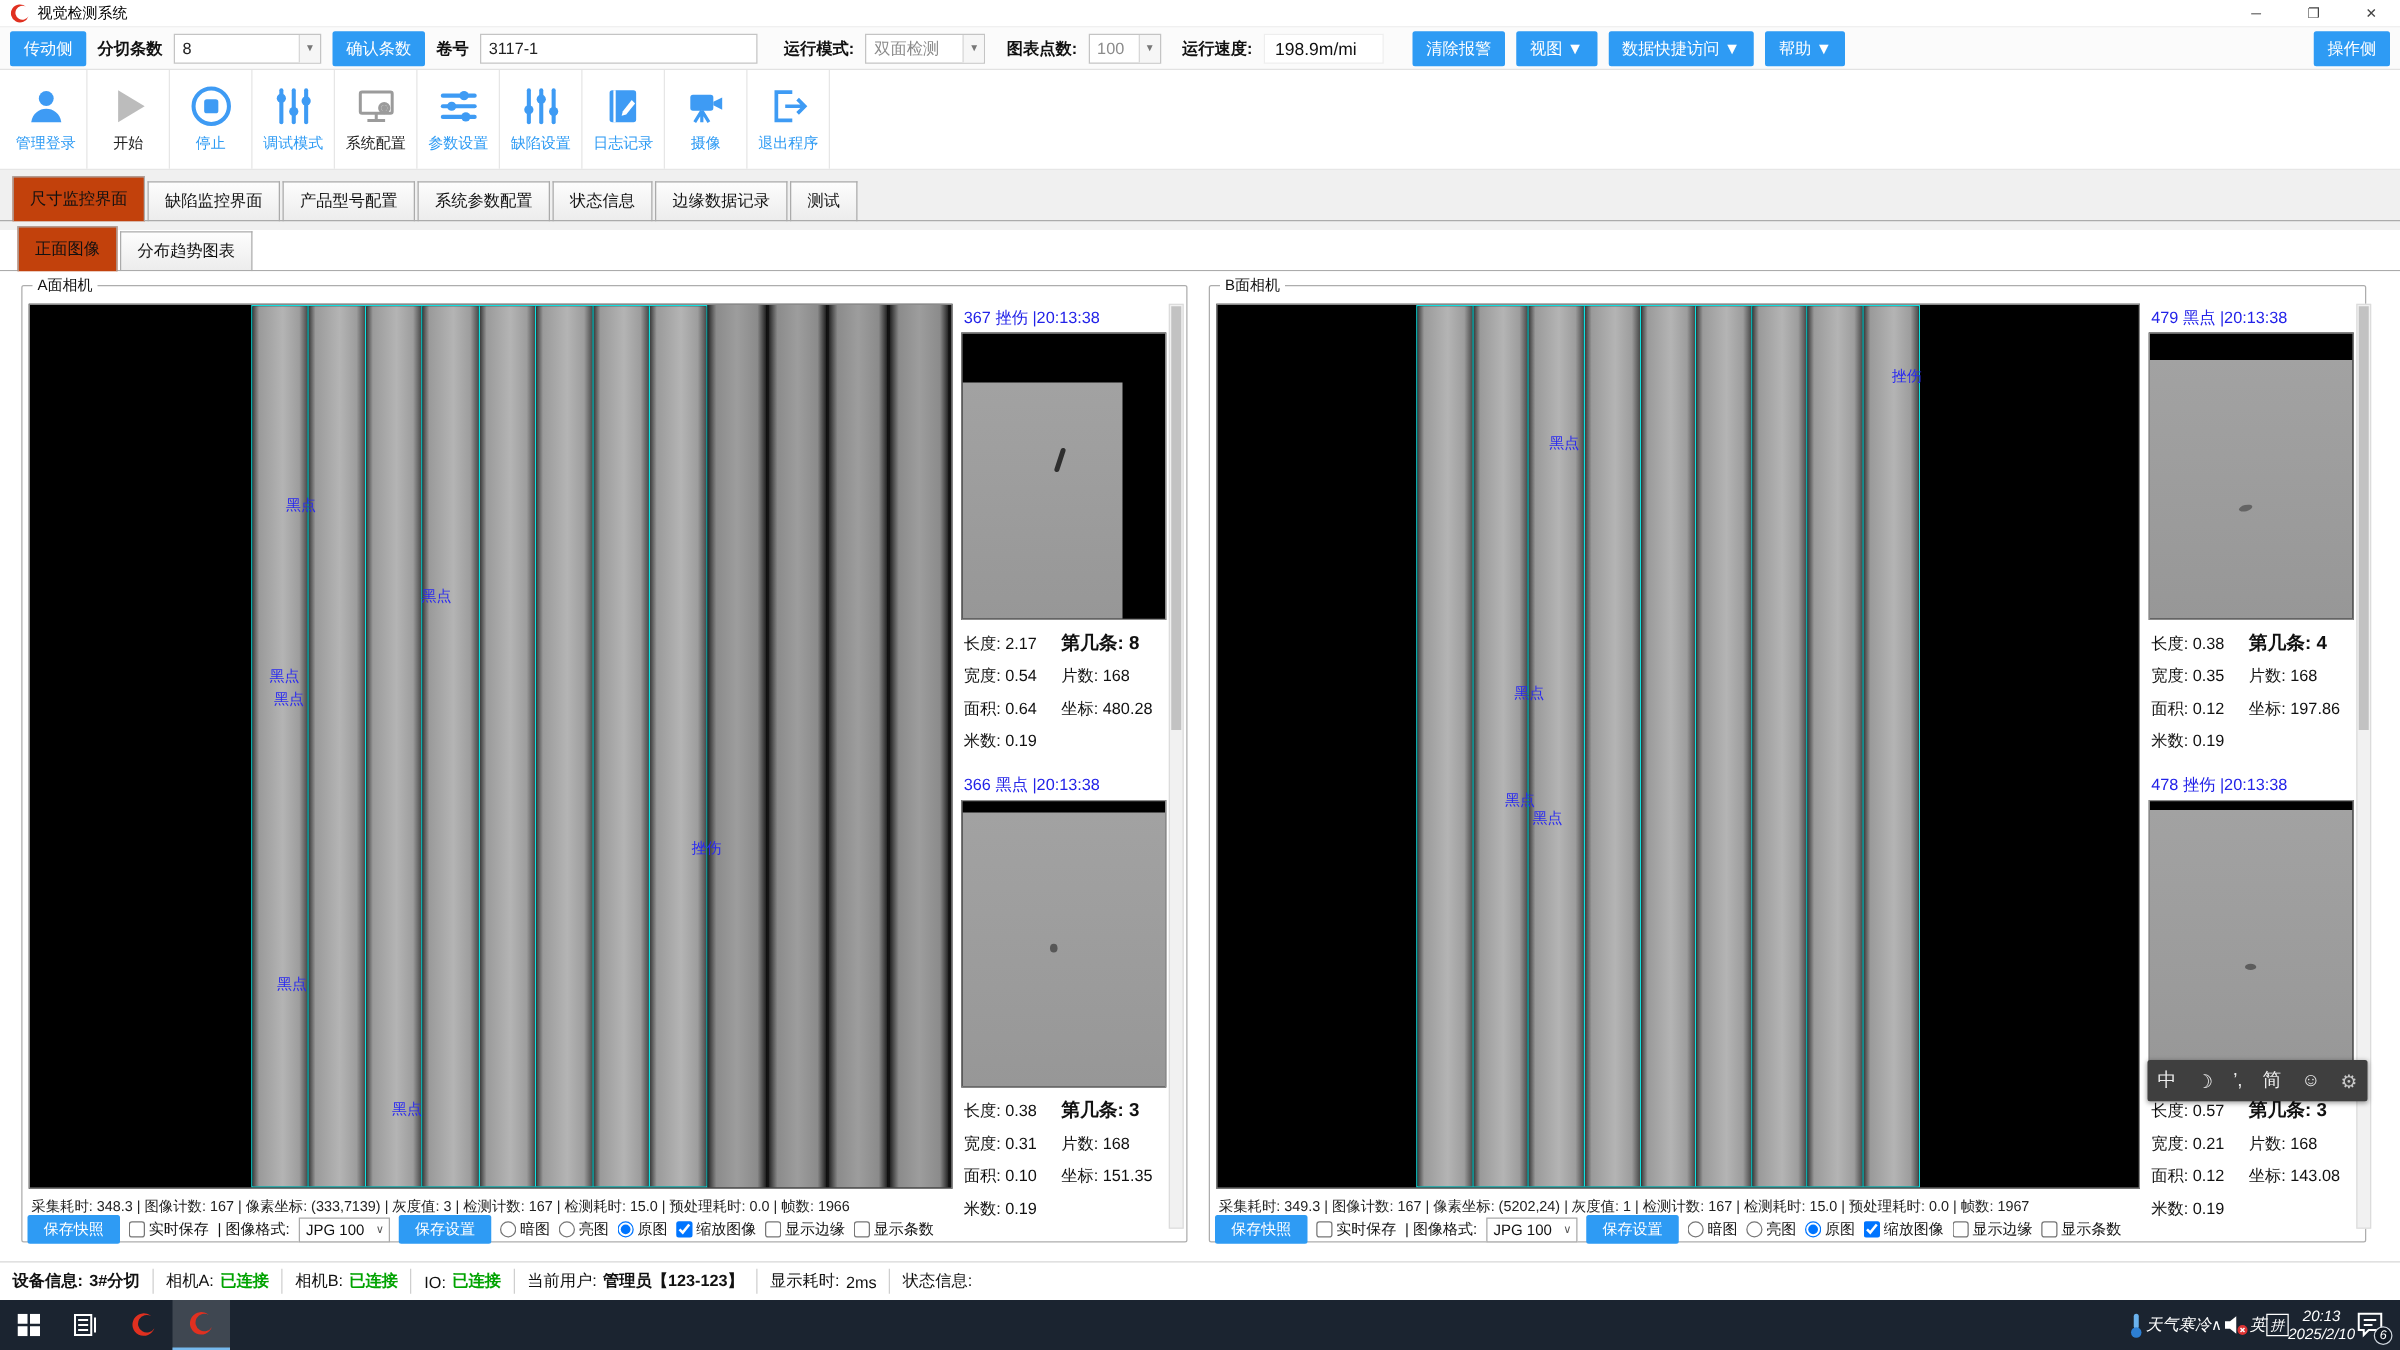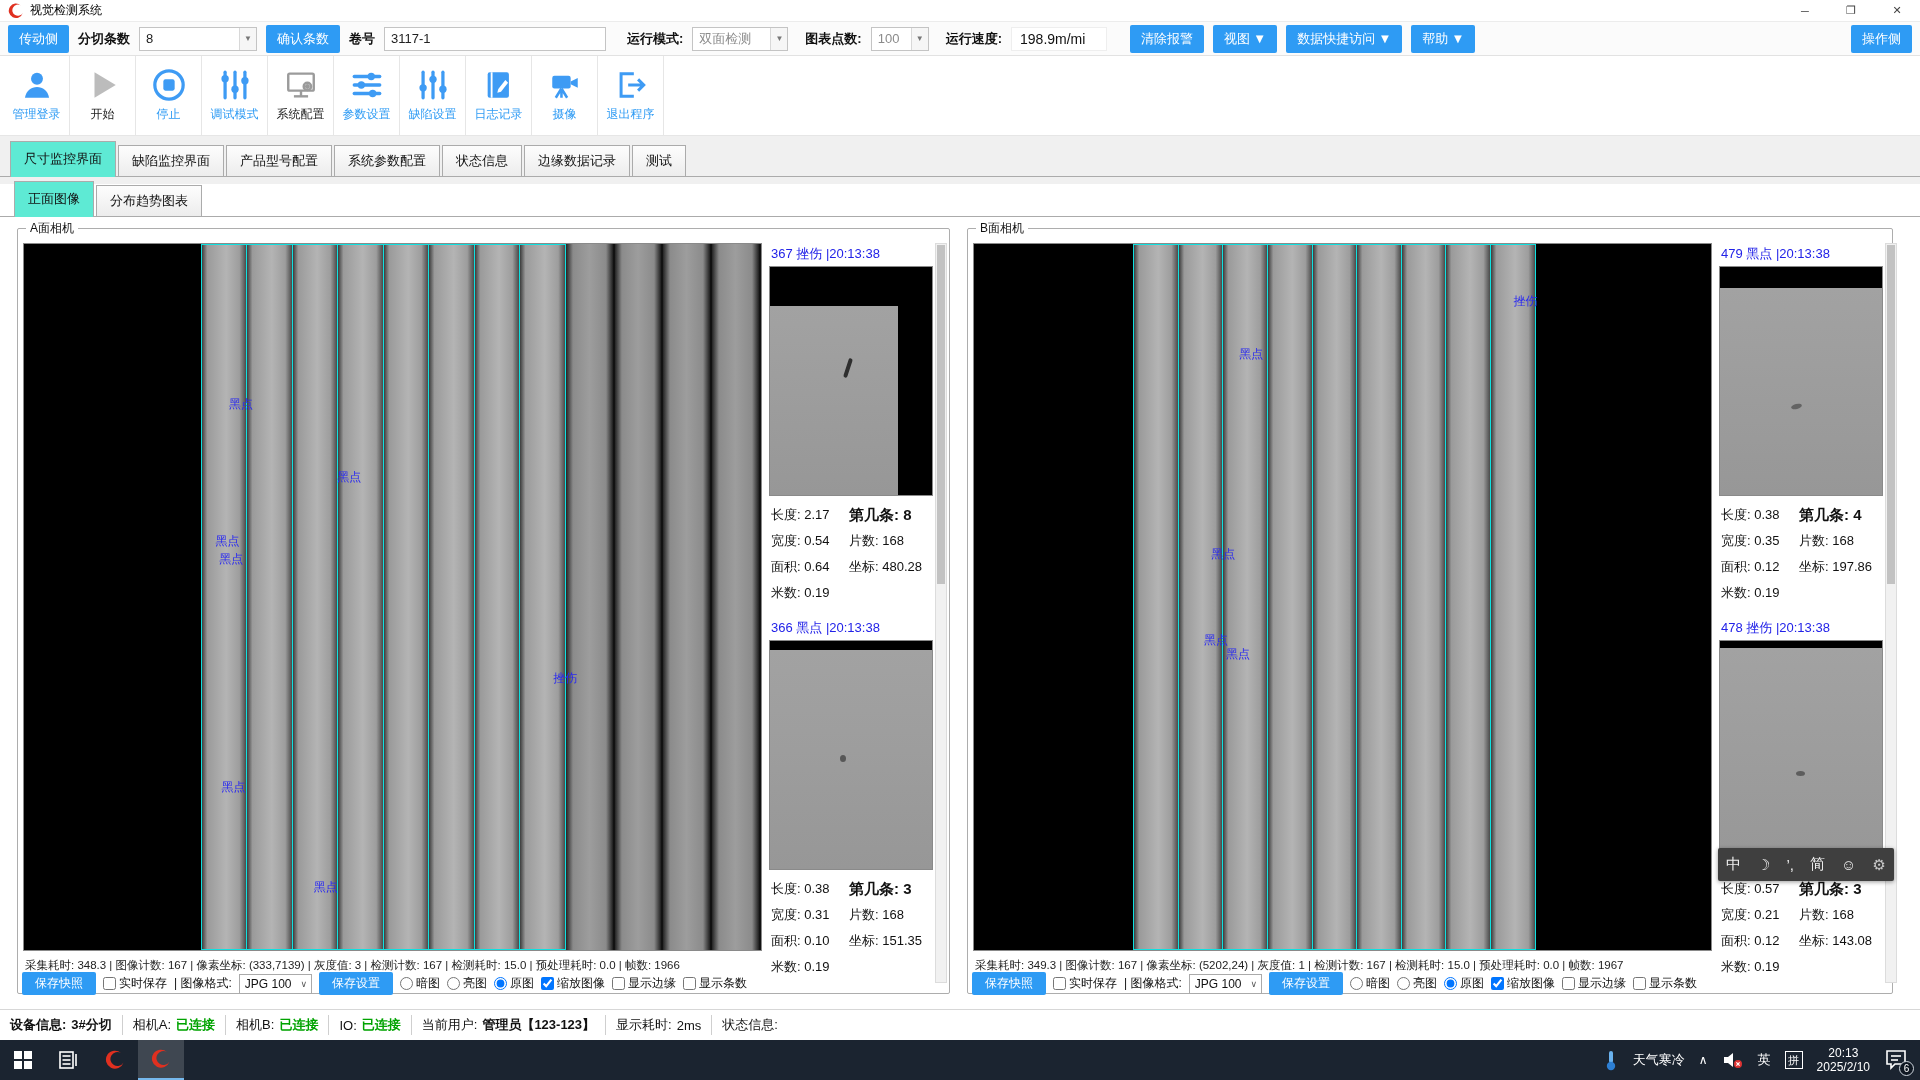--- a/index.html
+++ b/index.html
@@ -12,21 +12,21 @@
   .applogo{width:16px;height:16px;margin:0 6px 0 8px;flex:0 0 auto;}
   .apptitle{font-size:12px;color:#000000;}
   .wincontrols{margin-left:auto;display:flex;height:100%;}
   .winbtn{width:46px;height:100%;display:flex;align-items:center;justify-content:center;
     font-size:11px;color:#444;cursor:default;}
 
   
   .toolbar1{position:absolute;left:0;top:22px;width:1920px;height:34px;background:#fbfbfb;
     border-bottom:1px solid #e2e2e2;display:flex;align-items:center;gap:9px;padding:0 8px;}
   .bluebtn{background:#2e9bf4;color:#fff;border:none;border-radius:2px;font-size:13px;
-    padding:5px 11px;font-family:Liberation Serif, serif;cursor:pointer;white-space:nowrap;}
+    padding:5px 11px;font-family:Liberation Sans, sans-serif;cursor:pointer;white-space:nowrap;}
   .tblabel{font-size:13px;font-weight:bold;color:#111;white-space:nowrap;}
   .selectbox{display:inline-flex;align-items:center;background:#fff;border:1px solid #c4c4c4;
     height:24px;font-size:13px;color:#222;}
   .selectbox .val{padding:0 6px;}
   .selectbox .arrowbox{width:17px;height:100%;border-left:1px solid #d8d8d8;background:#f6f6f6;
     display:flex;align-items:center;justify-content:center;font-size:8px;color:#777;}
   .textinput{height:24px;border:1px solid #c4c4c4;background:#fff;font-size:13px;padding:0 6px;
     font-family:inherit;color:#222;}
   .readout{height:24px;background:#fff;border:1px solid #eee;font-size:14px;color:#111;
     display:flex;align-items:center;padding:0 8px;}
@@ -45,21 +45,21 @@
   .tool .tlabel.black{color:#222;}
 
   
   .maintabs{position:absolute;left:0;top:140px;width:1920px;height:37px;display:flex;
     align-items:flex-end;padding-left:10px;background:#f0f0f0;}
   .subtabs{position:absolute;left:0;top:184px;width:1920px;height:33px;display:flex;
     align-items:flex-end;padding-left:14px;background:#fff;}
   .tab{font-size:13px;color:#111;background:linear-gradient(#fdfdfd,#ececec);
     border:1px solid #ababab;border-bottom:none;padding:6px 13px 7px 13px;margin-right:2px;
     cursor:pointer;white-space:nowrap;}
-  .tab.active{background:#5eead4;padding-top:8px;padding-bottom:9px;position:relative;z-index:2;}
+  .tab.active{background:#c2410c;padding-top:8px;padding-bottom:9px;position:relative;z-index:2;}
   .tabsline{position:absolute;left:0;right:0;bottom:0;height:1px;background:#ababab;}
   .workspace{position:absolute;left:0;top:217px;width:1920px;height:792px;background:#fff;}
 
   
   .camgroup{position:absolute;top:11px;height:766px;border:1px solid #adadad;border-radius:2px;
     background:#fff;}
   .legend{position:absolute;top:-9px;left:8px;background:#fff;padding:0 4px;font-size:12px;color:#111;}
   .camimg{position:absolute;left:5px;top:14px;width:739px;height:708px;background:#000;
     border:1px solid #8a8a8a;overflow:hidden;}
   .strip-region{position:absolute;top:0;bottom:0;display:flex;border:1px solid #10e0e0;}
@@ -118,21 +118,21 @@
   .imebar{position:absolute;left:1718px;top:848px;width:176px;height:33px;background:#3f3f3f;
     border-radius:2px;display:flex;align-items:center;justify-content:space-around;
     color:#eee;font-size:15px;box-shadow:0 1px 4px rgba(0,0,0,.4);z-index:50;}
   .imebar .gearit{color:#c9c9c9;}
 
   
   .taskbar{position:absolute;left:0;top:1040px;width:1920px;height:40px;background:#1b2430;
     display:flex;align-items:center;color:#fff;}
   .tbitem{width:46px;height:40px;display:flex;align-items:center;justify-content:center;cursor:pointer;}
   .tbitem.activeapp{background:rgba(255,255,255,.16);border-bottom:2px solid #76b9ed;}
-  .tray{margin-left:auto;display:flex;align-items:center;gap:14px;padding-right:10px;font-size:13px;}
+  .tray{margin-left:auto;display:flex;align-items:center;padding-right:10px;font-size:13px;font-style:italic;}
   .tray .small{font-size:12px;}
   .pinbox{width:18px;height:18px;border:1.5px solid #fff;font-size:11px;display:flex;
     align-items:center;justify-content:center;}
   .clock{text-align:center;font-size:12px;line-height:14px;}
   .notif{position:relative;width:26px;height:26px;}
   .notif .badge{position:absolute;right:-4px;bottom:-3px;width:15px;height:15px;border-radius:50%;
     background:#0f1722;border:1px solid #cfd6de;color:#fff;font-size:10px;display:flex;
     align-items:center;justify-content:center;}
 </style>
 </head>

